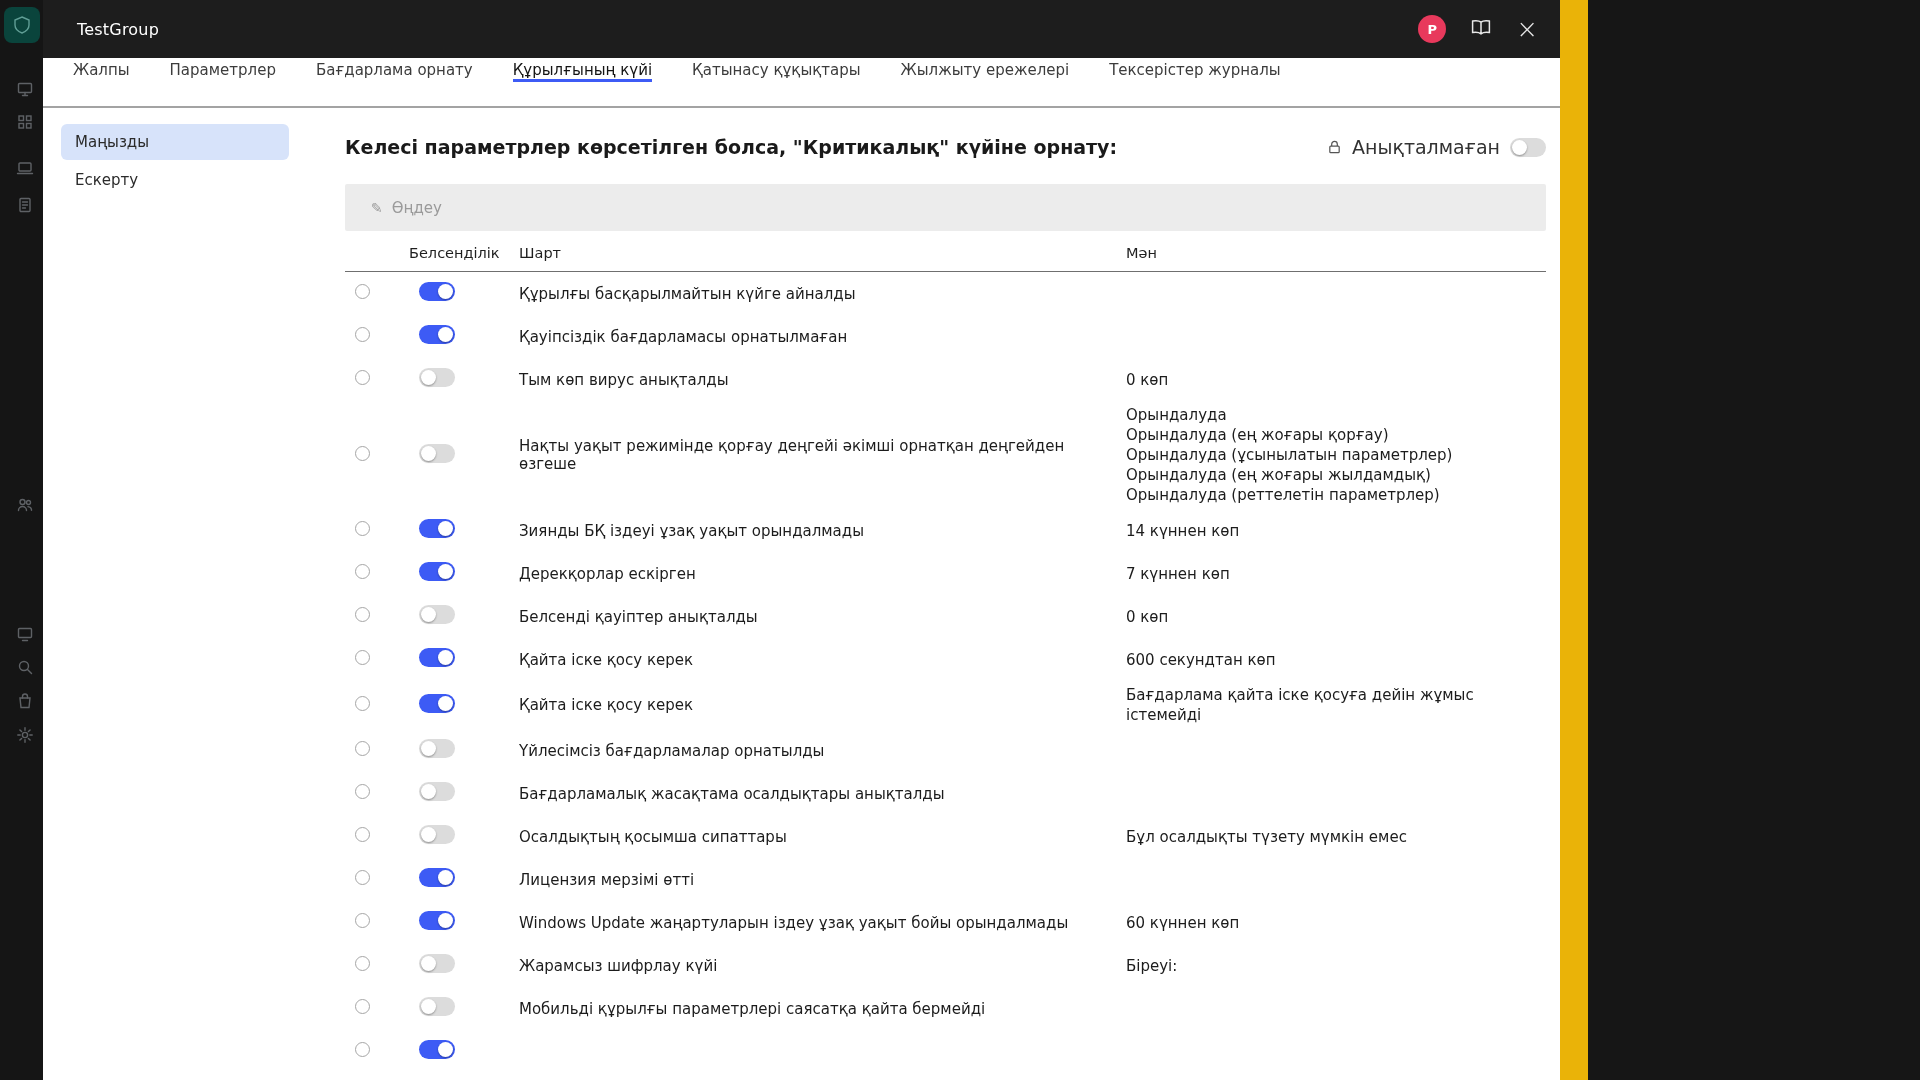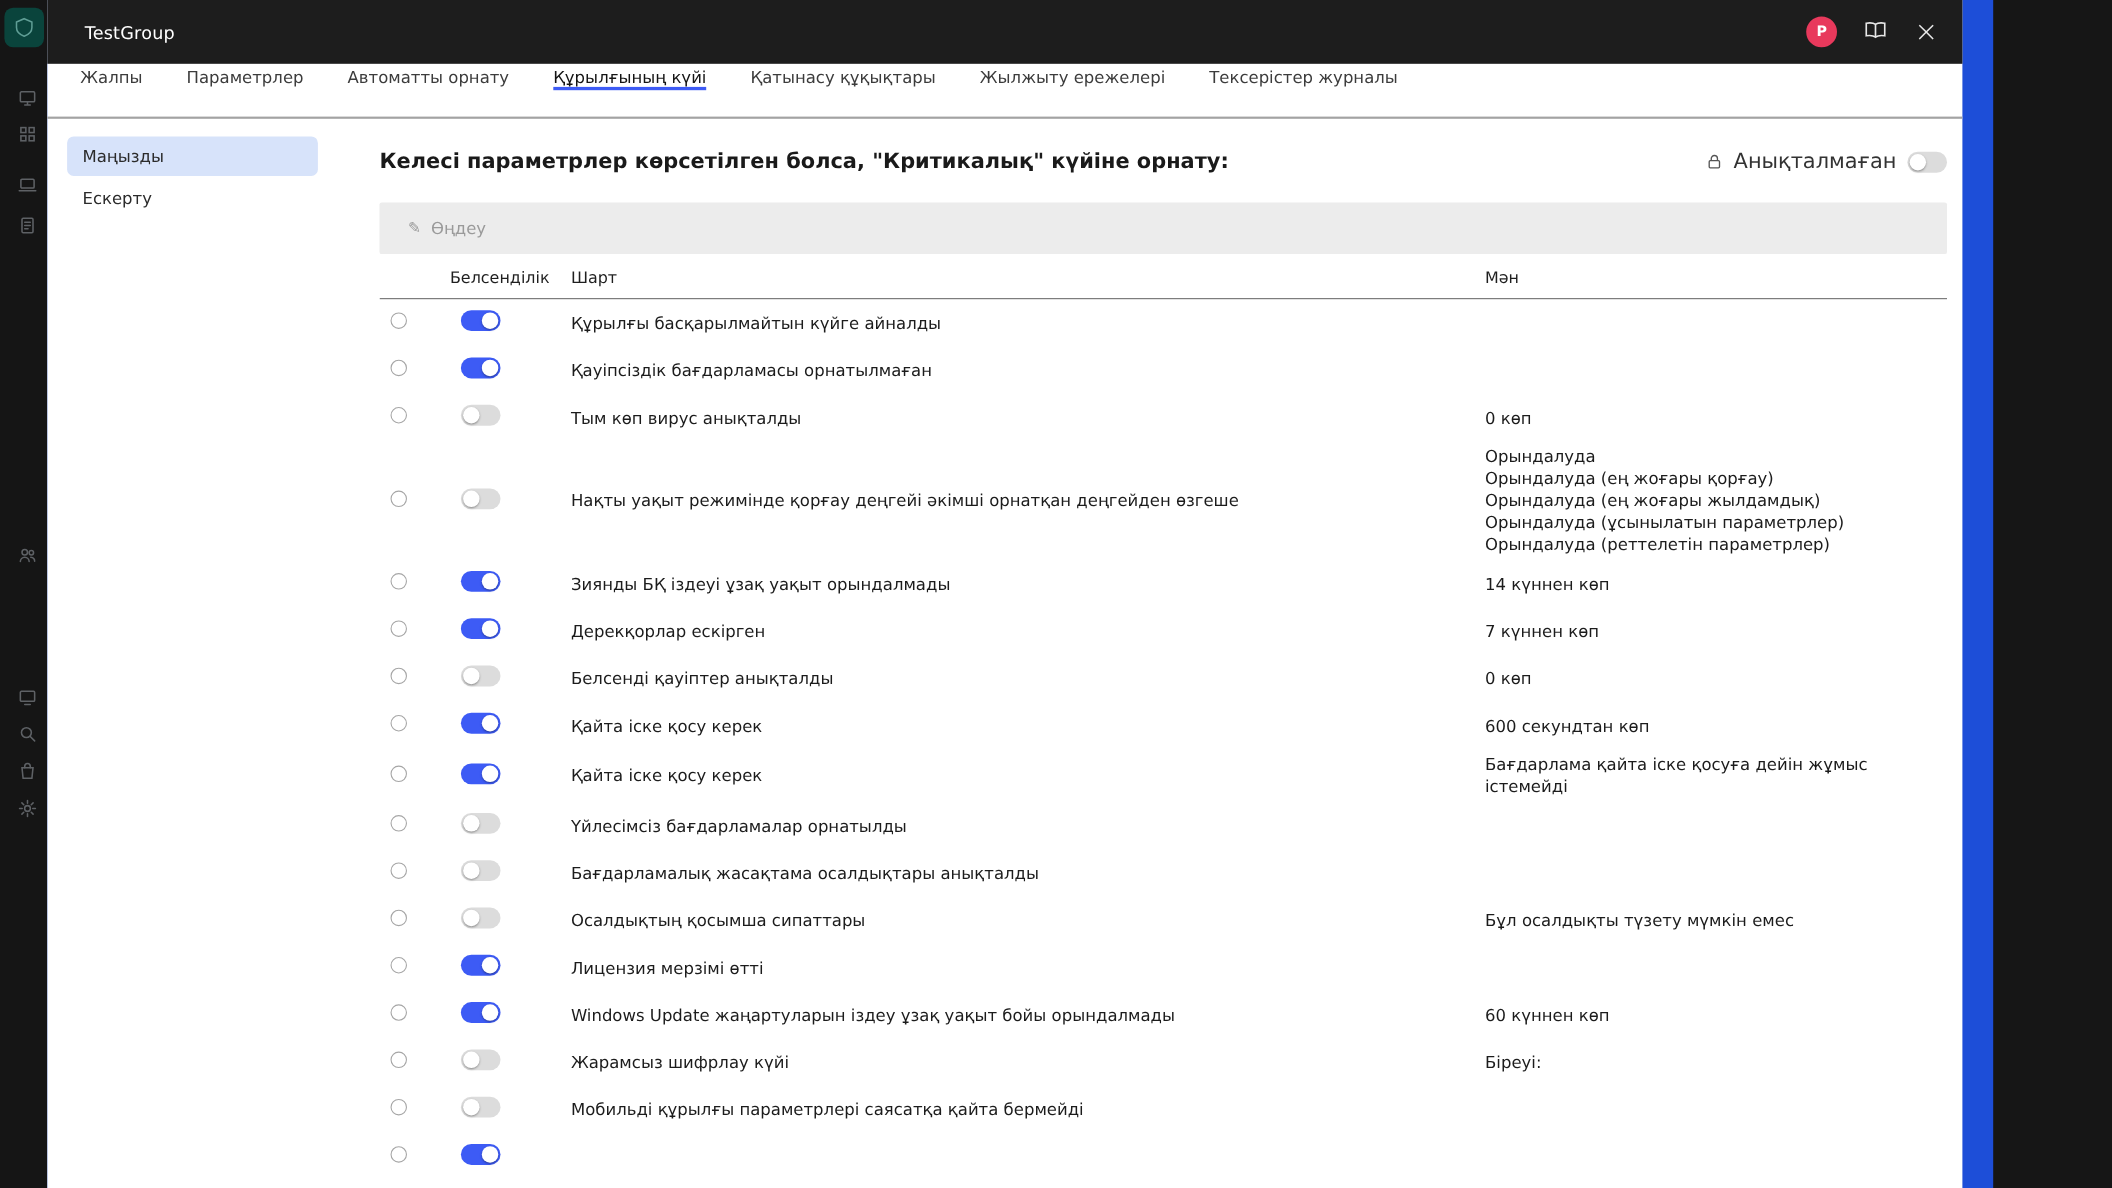--- a/index.html
+++ b/index.html
@@ -1,19 +1,19 @@
 <!DOCTYPE html>
 <html><head>
 <meta charset="utf-8">
 <style>
   * { margin:0; padding:0; box-sizing:border-box; }
   html,body { width:1920px; height:1080px; overflow:hidden; }
   body { font-family:"DejaVu Sans","Liberation Sans",sans-serif; background:#161616; }
 
-  .screen { position:relative; width:1812px; height:1080px; background:#1d4ed8; overflow:hidden; }
+  .screen { position:relative; width:1588px; height:1080px; background:#eab308; overflow:hidden; }
 
   
   .app-rail { position:absolute; left:0; top:0; width:43px; height:100%; background:#151515; }
   .rail-logo { position:absolute; left:4px; top:7px; width:36px; height:36px; border-radius:8px;
                background:#0d5a50; display:flex; align-items:center; justify-content:center; filter:brightness(.75); }
   .rail-icon { position:absolute; left:16px; width:18px; height:18px; opacity:.55; }
   .rail-icon svg { stroke:#9aa0a8; fill:none; stroke-width:1.4; stroke-linecap:round; }
 
   
   .modal { position:absolute; left:43px; top:0; right:28px; bottom:0; background:#ffffff; display:flex; flex-direction:column; }
@@ -147,21 +147,21 @@
               <path d="M11 3.2C9 1.6 6 1.6 2.6 2.1v11.4c3.4-.5 6.4-.3 8.4 1.3 2-1.6 5-1.8 8.4-1.3V2.1C16 1.6 13 1.6 11 3.2v11.6"></path>
             </svg>
         </div>
         <div class="close-icon">×</div>
       </div>
     </div>
 
     <div class="tabbar">
         <div class="tab">Жалпы</div>
         <div class="tab">Параметрлер</div>
-        <div class="tab">Автоматты орнату</div>
+        <div class="tab">Бағдарлама орнату</div>
         <div class="tab active">Құрылғының күйі</div>
         <div class="tab">Қатынасу құқықтары</div>
         <div class="tab">Жылжыту ережелері</div>
         <div class="tab">Тексерістер журналы</div>
       </div>
 
     <div class="sheet-body">
       <div class="inner-sidebar">
           <div class="side-item selected">Маңызды</div>
           <div class="side-item">Ескерту</div>
@@ -215,22 +215,22 @@
                 <div class="c-cond">Тым көп вирус анықталды</div>
                 <div class="c-val">0 көп</div>
               </div>
               <div class="trow">
                 <div class="c-radio"><span class="radio"></span></div>
                 <div class="c-toggle"><span class="toggle "><span class="knob"></span></span></div>
                 <div class="c-cond">Нақты уақыт режимінде қорғау деңгейі әкімші орнатқан деңгейден өзгеше</div>
                 <div class="c-val">
                   <div>Орындалуда</div>
                   <div>Орындалуда (ең жоғары қорғау)</div>
+                  <div>Орындалуда (ұсынылатын параметрлер)</div>
                   <div>Орындалуда (ең жоғары жылдамдық)</div>
-                  <div>Орындалуда (ұсынылатын параметрлер)</div>
                   <div>Орындалуда (реттелетін параметрлер)</div>
                 </div>
               </div>
               <div class="trow">
                 <div class="c-radio"><span class="radio"></span></div>
                 <div class="c-toggle"><span class="toggle on"><span class="knob"></span></span></div>
                 <div class="c-cond">Зиянды БҚ іздеуі ұзақ уақыт орындалмады</div>
                 <div class="c-val">14 күннен көп</div>
               </div>
               <div class="trow">

